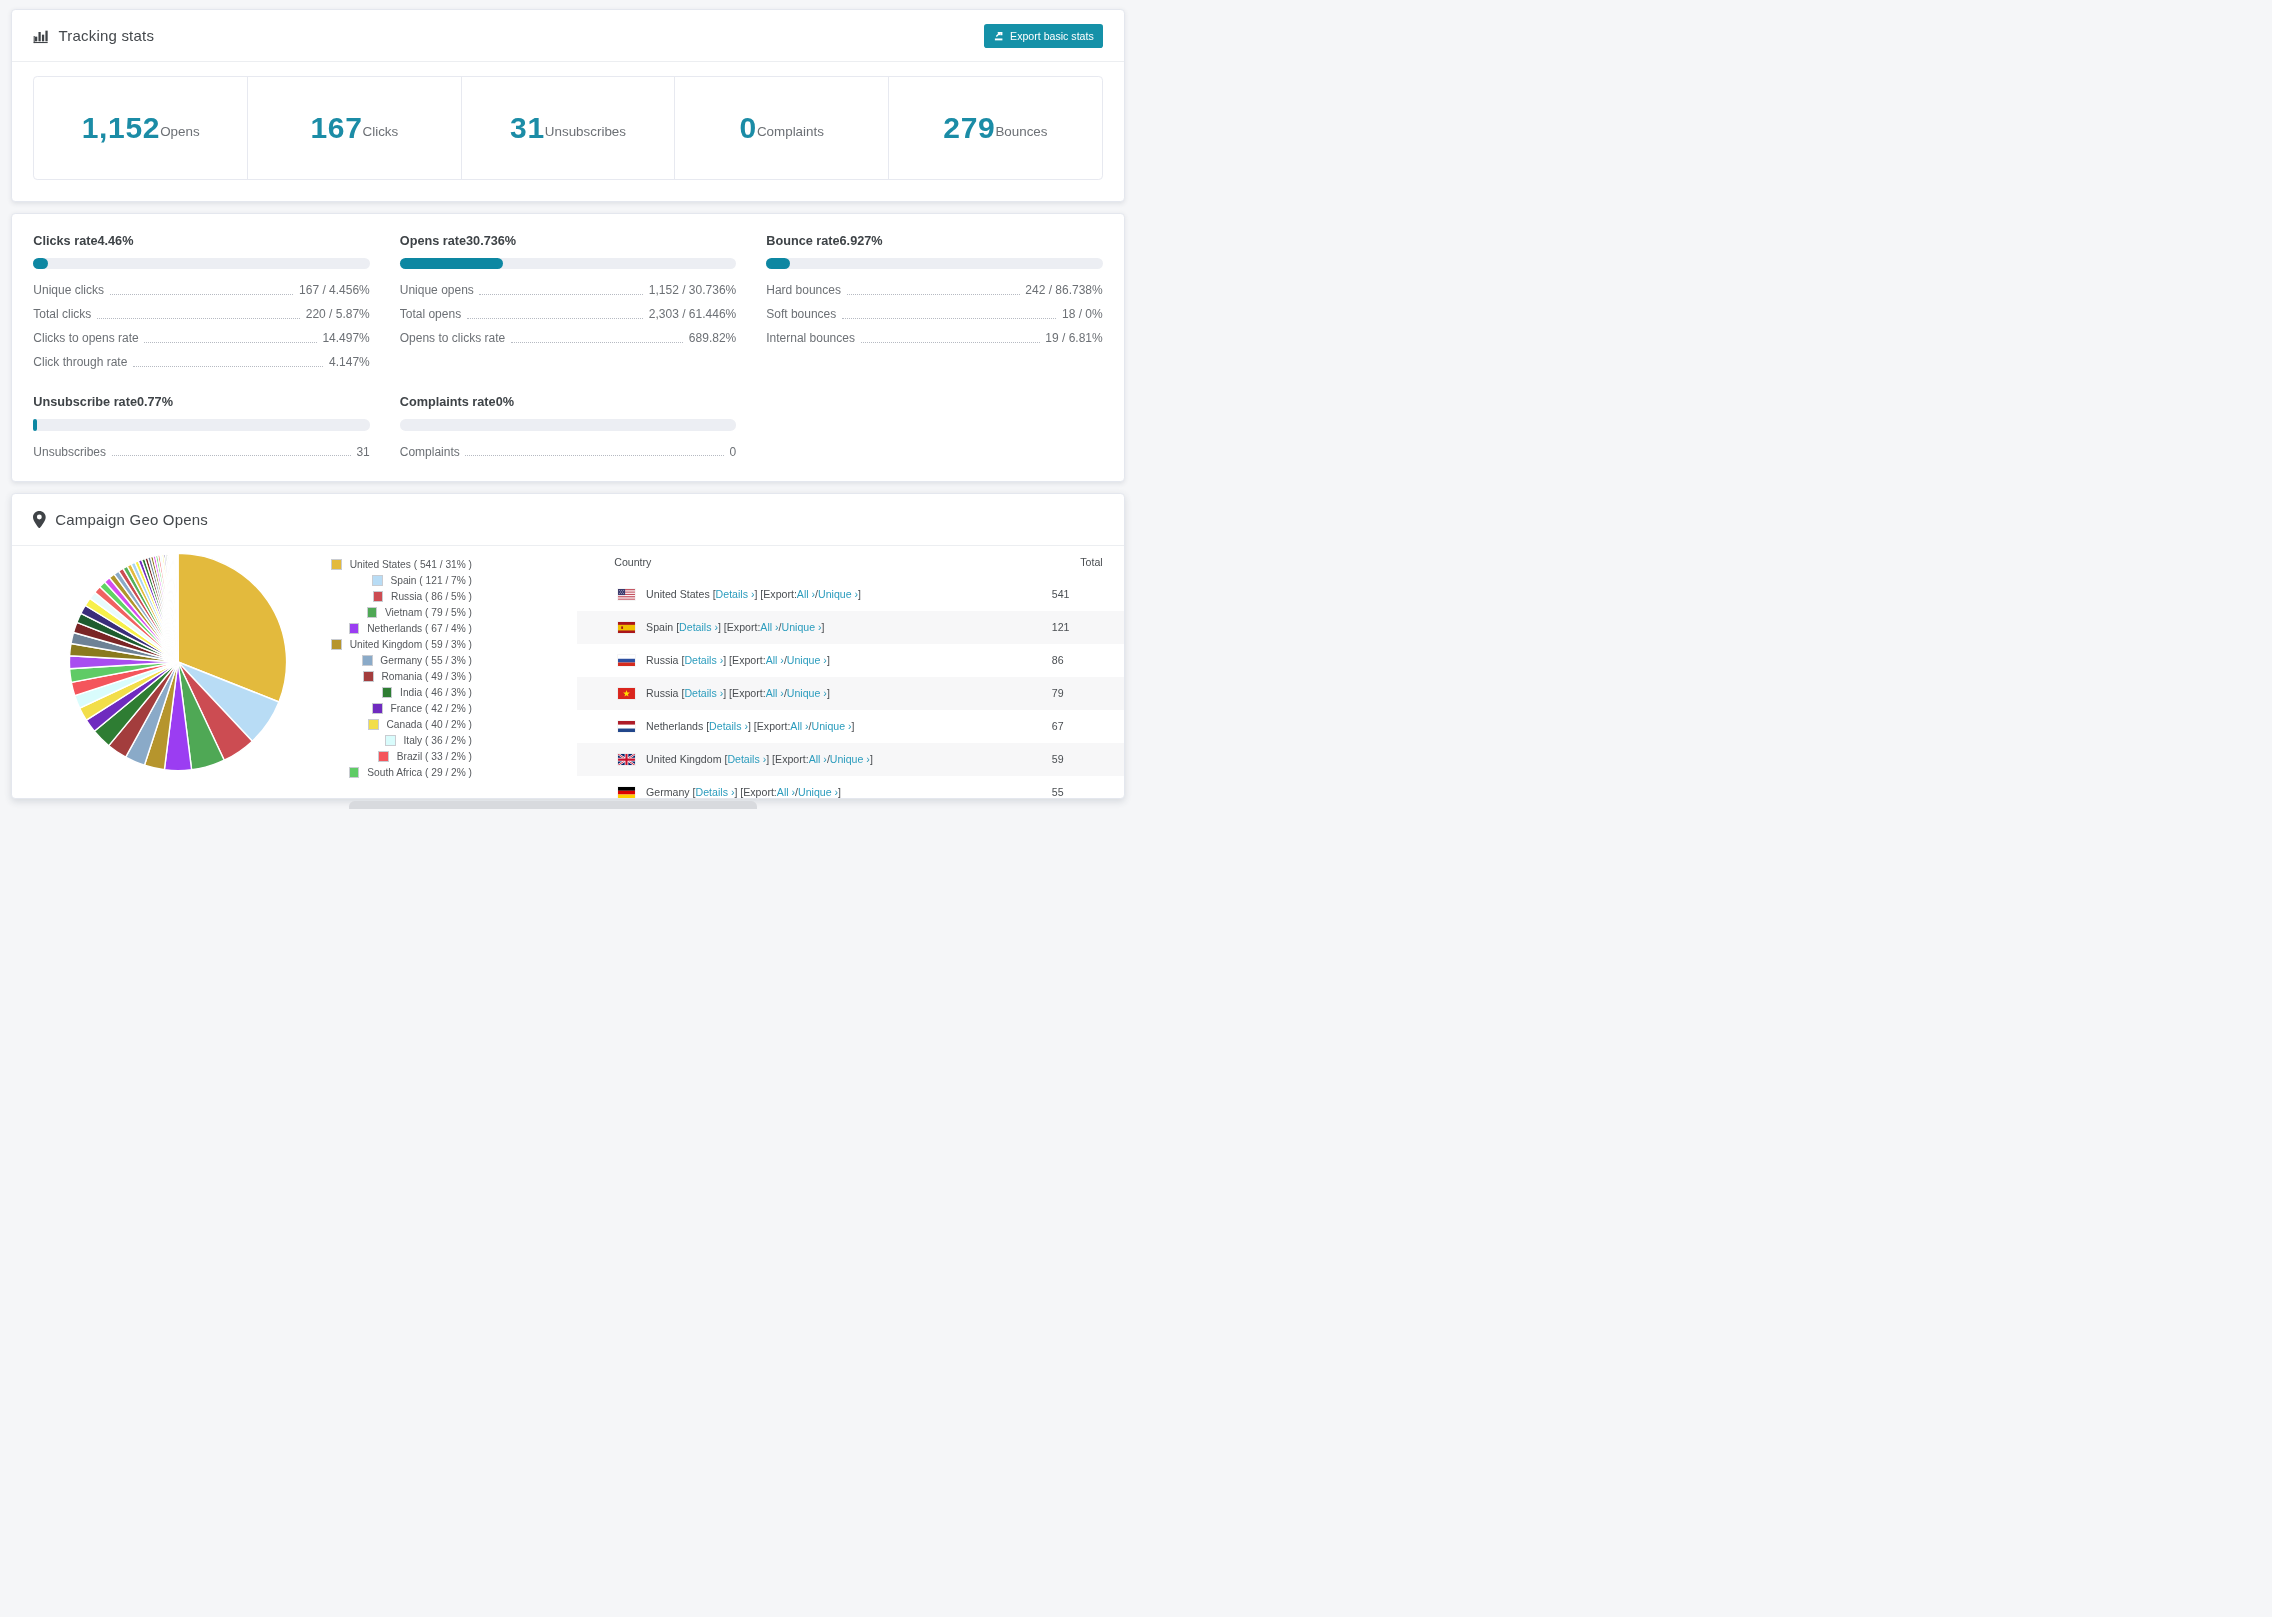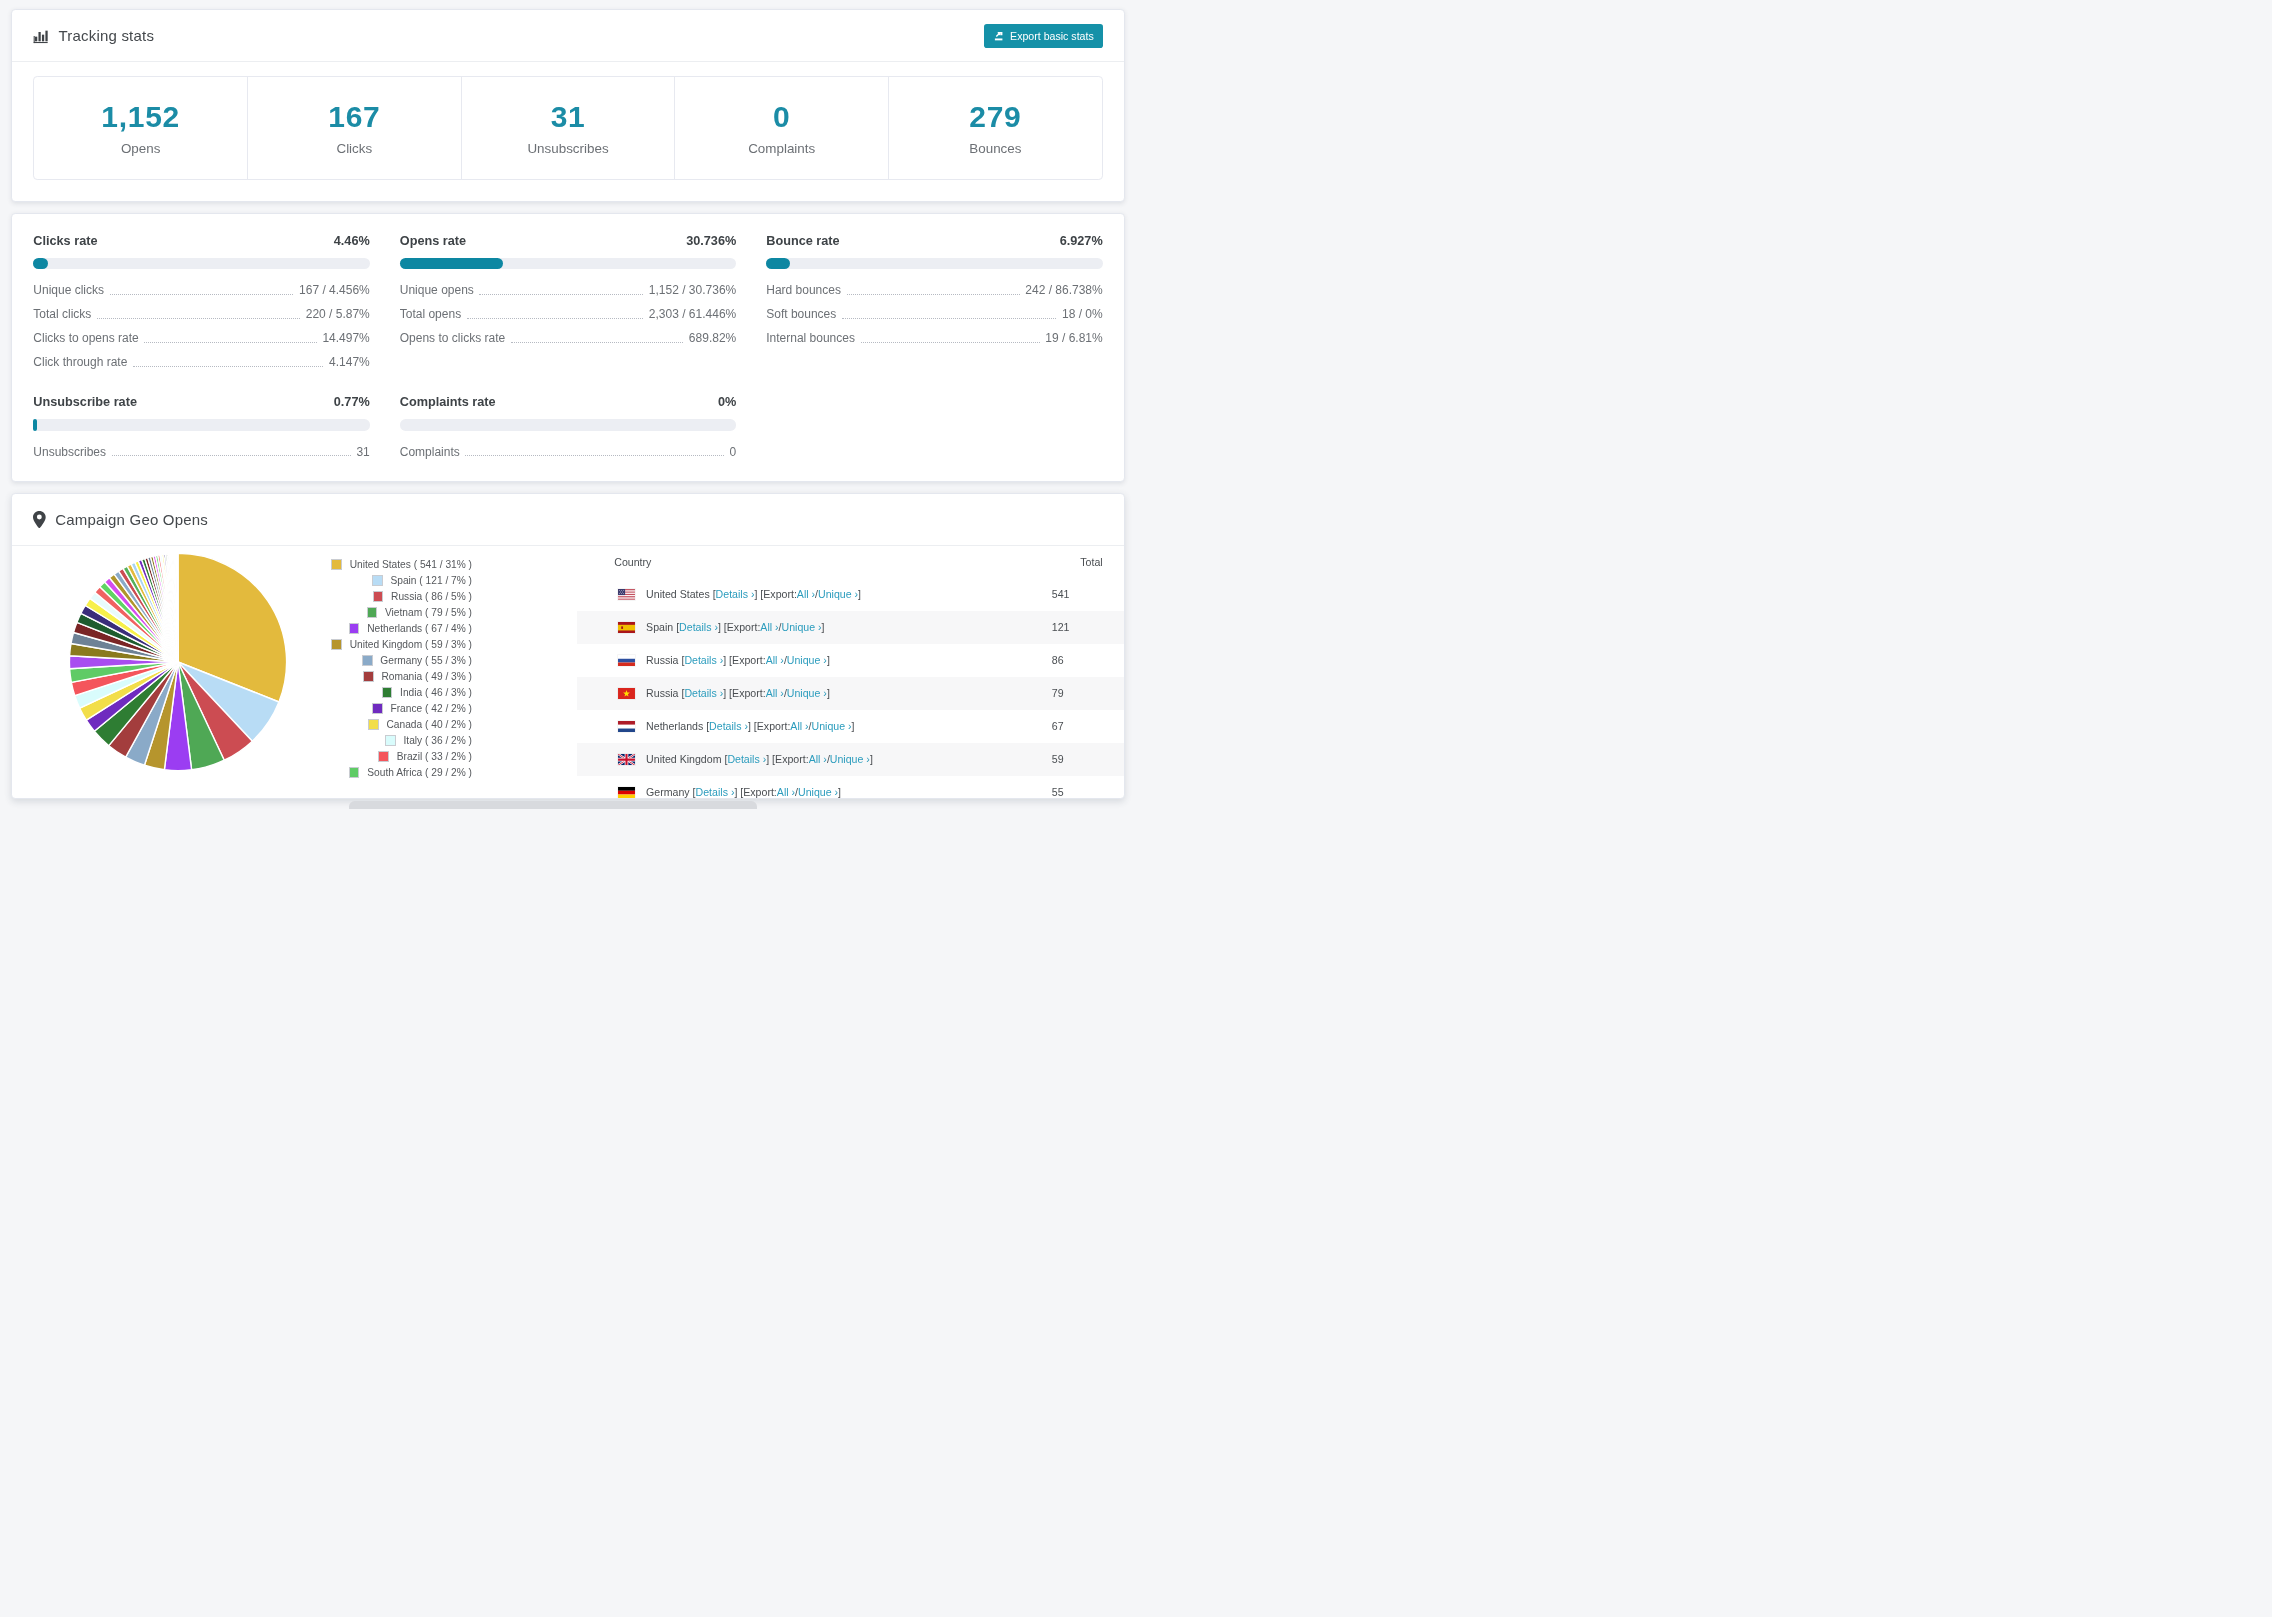--- a/index.html
+++ b/index.html
@@ -25,21 +25,21 @@
 
   
   #tracking-card { margin-top:9px; }
   .stats-row {
     margin:14px 21px 21px;
     border:0.7px solid #e7e9f0;
     border-radius:4.2px;
     display:flex;
     height:104px;
   }
-  .stat { flex:1; display:flex; flex-direction:column; align-items:center; justify-content:center; border-right:0.7px solid #e7e9f0; }
+  .stat { flex:1; display:flex; align-items:center; justify-content:center; border-right:0.7px solid #e7e9f0; }
   .stat:last-child { border-right:none; }
   .stat-num { font-size:30px; font-weight:bold; color:#1b8ca6; letter-spacing:0.7px; }
   .stat-lbl { font-size:13.4px; color:#6c7075; margin-top:6.4px; }
 
   .export-btn {
     margin-left:auto;
     background:#1591a8;
     color:#fff;
     border:none;
     border-radius:2.8px;
@@ -49,21 +49,21 @@
     font-family:"Liberation Sans", sans-serif;
     display:flex;
     align-items:center;
     gap:5.6px;
     cursor:pointer;
   }
 
   
   #rates-card { margin-top:10.6px; padding:20px 21px 22.6px; }
   .rates-grid { display:grid; grid-template-columns:1fr 1fr 1fr; column-gap:30px; row-gap:25.4px; }
-  .rate-head { display:flex; justify-content:space-between; align-items:baseline; margin-bottom:10.6px; }
+  .rate-head { display:flex; align-items:baseline; margin-bottom:10.6px; }
   .rate-title { font-size:12.7px; font-weight:bold; color:#3e4347; }
   .rate-value { font-size:12.7px; font-weight:bold; color:#3e4347; }
   .bar { height:11.3px; border-radius:5.6px; background:#eceef3; position:relative; margin-bottom:14px; }
   .bar-fill { position:absolute; left:0; top:0; bottom:0; background:#0d87a2; border-radius:5.6px; }
   .rate-row { display:flex; align-items:flex-end; font-size:12px; color:#6c7075; margin-top:10px; }
   .leader { flex:1; border-bottom:0.7px dotted #b6bac2; margin:0 5.6px 2.8px; }
 
   
   #geo-card { margin-top:10.6px; height:306px; overflow:hidden; box-shadow:0 2.8px 7px rgba(45,55,75,.14); }
   .geo-body { position:relative; height:255px; }

